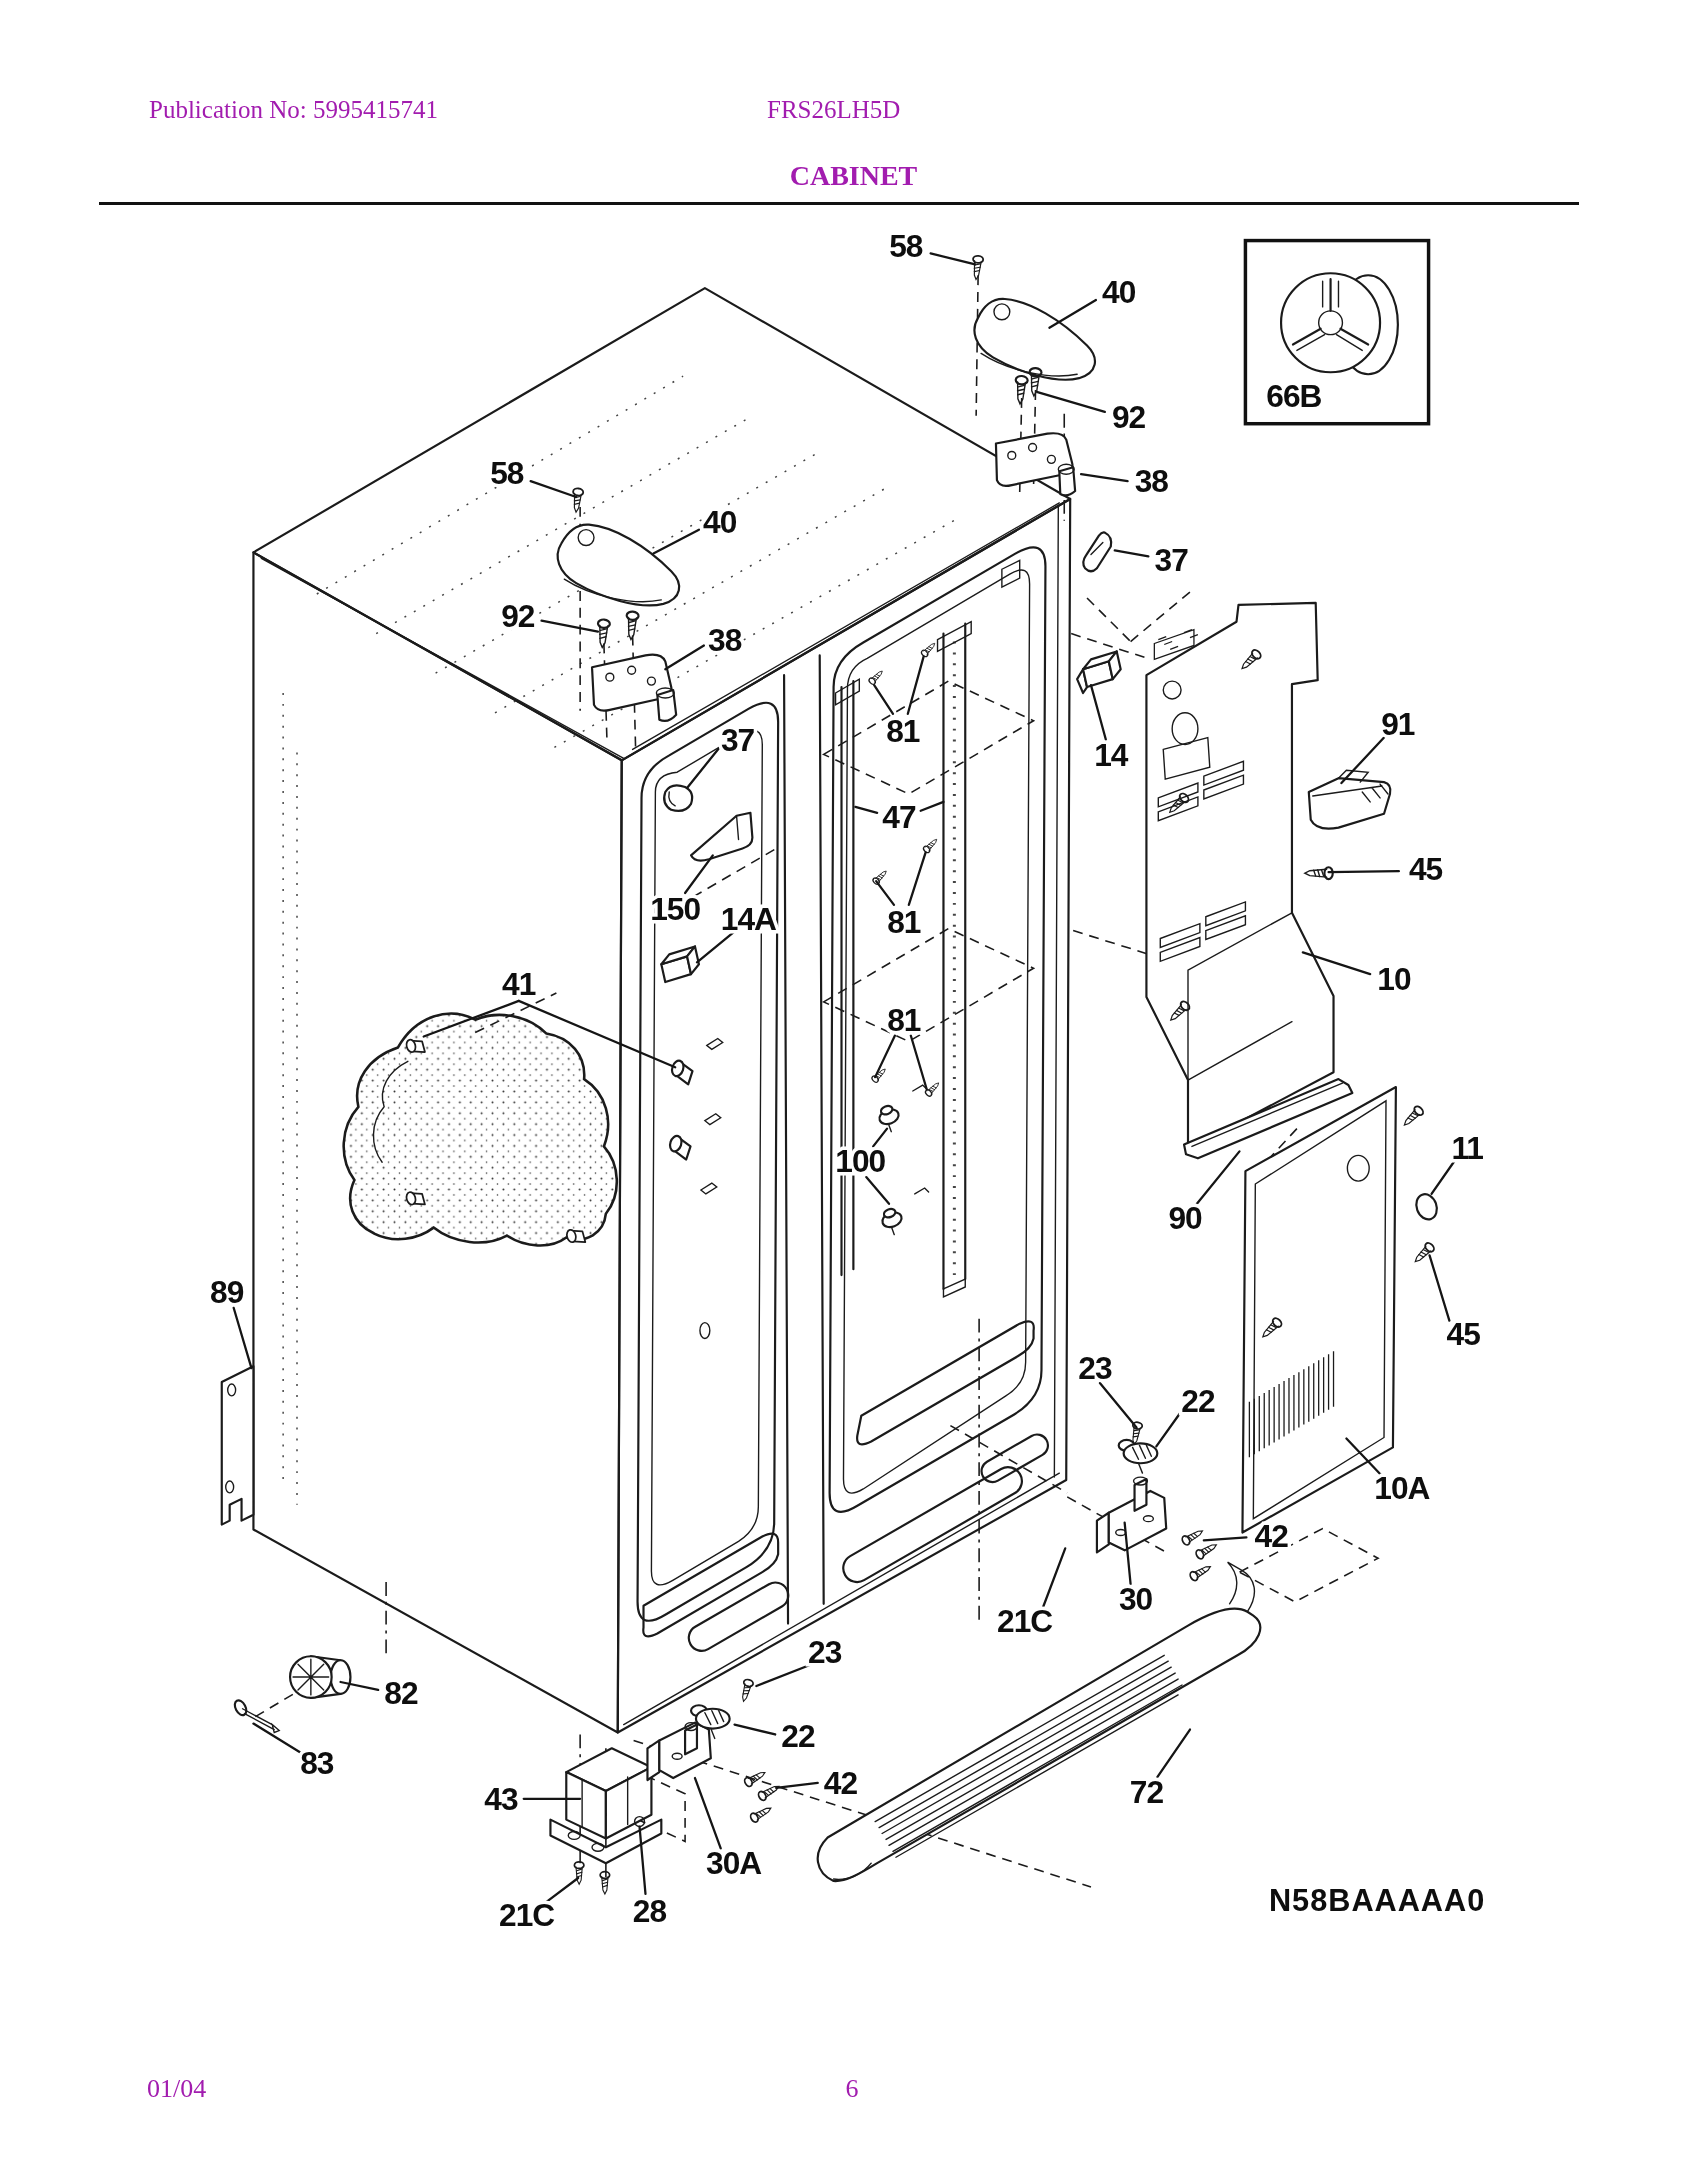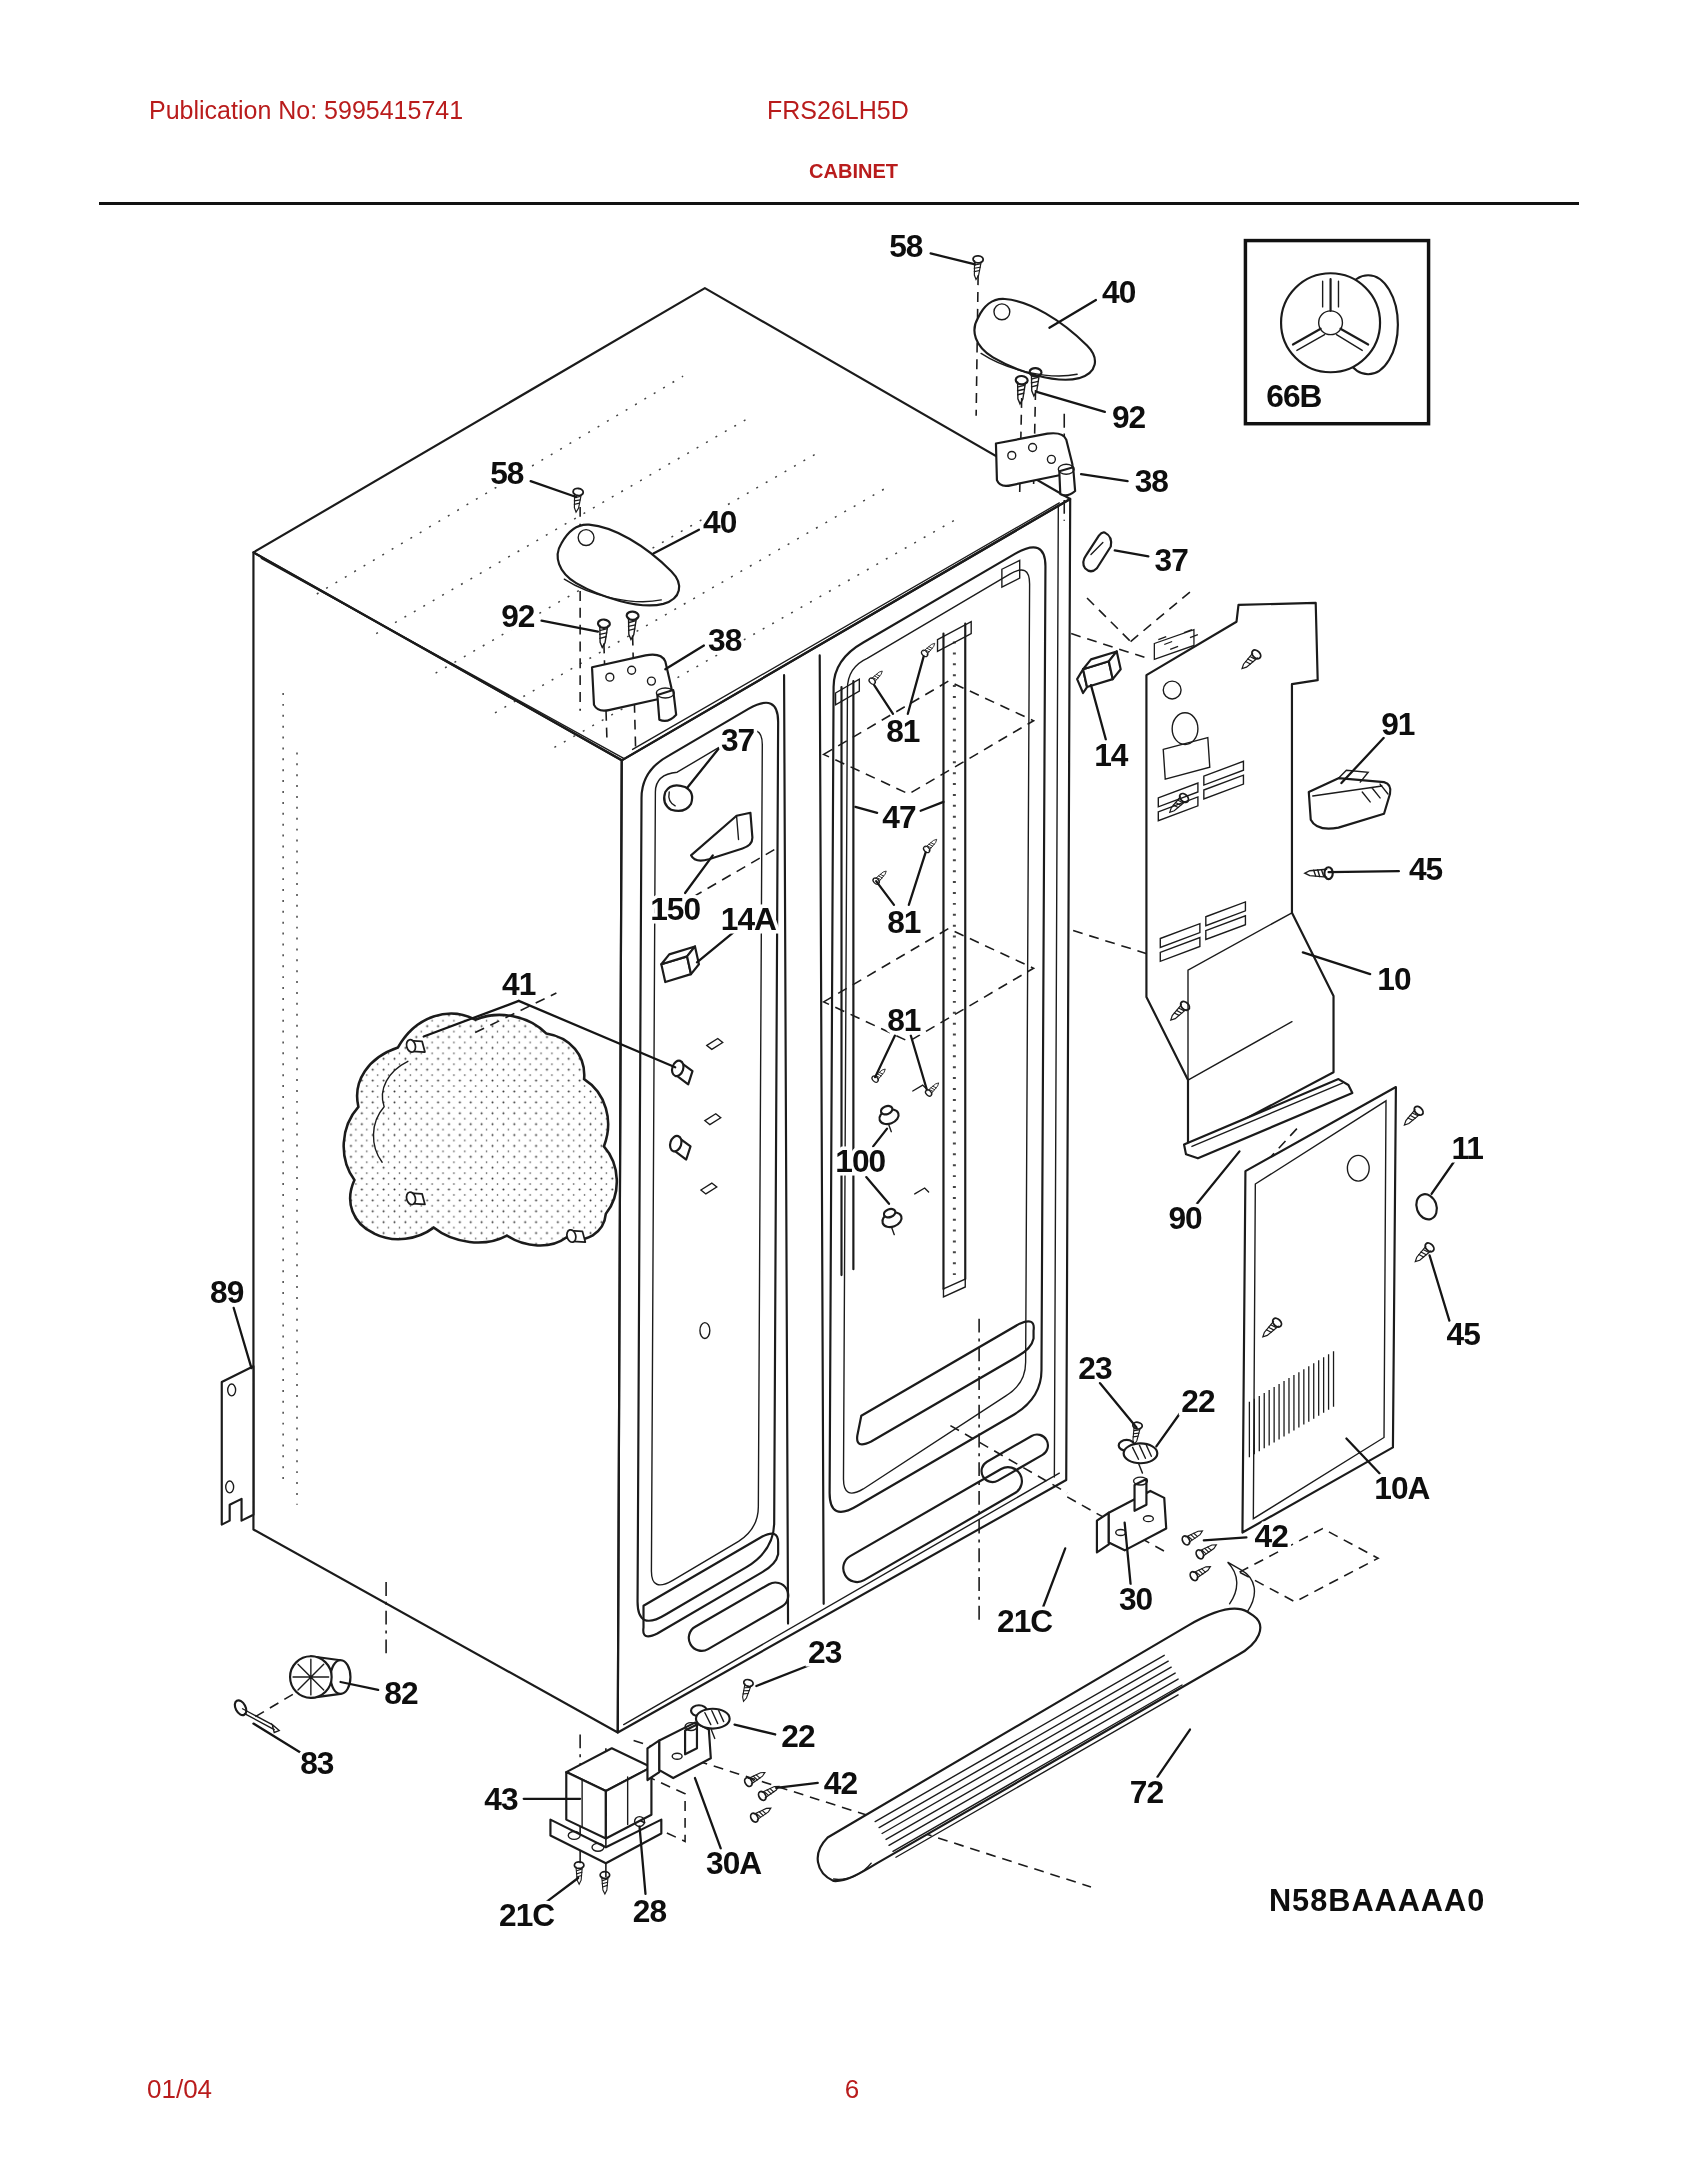--- a/index.html
+++ b/index.html
@@ -1,18 +1,18 @@
 <!DOCTYPE html>
 <html><head>
 <meta charset="utf-8">
 <style>
   html,body{margin:0;padding:0;background:#e8e8e8;}
   #page{position:relative;width:1683px;height:2178px;background:#ffffff;overflow:hidden;
         font-family:"Liberation Sans",sans-serif;color:#111;}
-  .hdrtxt{position:absolute;font-size:25px;color:#b91c1c;white-space:nowrap;}
+  .hdrtxt{position:absolute;font-size:25px;color:#a21caf;white-space:nowrap;font-family:Liberation Serif, serif;}
   .bold{font-weight:bold;}
   #rule{position:absolute;left:99px;top:202px;width:1480px;height:3px;background:#111;}
   #diagram-svg{position:absolute;left:0;top:0;width:1683px;height:2178px;}
   
   .ln{fill:none;stroke:#1b1b1b;stroke-width:2.2;stroke-linecap:round;stroke-linejoin:round;}
   .thin{fill:none;stroke:#1b1b1b;stroke-width:1.4;stroke-linecap:round;}
   .wfill{fill:#ffffff;stroke:#1b1b1b;stroke-width:2.2;stroke-linejoin:round;}
   .dash{fill:none;stroke:#1b1b1b;stroke-width:1.6;stroke-dasharray:10 7;}
   .dashdot{fill:none;stroke:#1b1b1b;stroke-width:1.6;stroke-dasharray:14 6 3 6;}
   .dots{fill:none;stroke:#444;stroke-width:1.5;stroke-dasharray:2 9;}
@@ -24,21 +24,21 @@
   text.diagcode{font-family:"Liberation Sans",sans-serif;font-weight:bold;font-size:31px;
       fill:#0e0e0e;text-anchor:middle;letter-spacing:1px;}
 </style>
 </head>
 <body>
 
 <div id="page">
 
   <div class="hdrtxt" style="left:149px;top:96px;">Publication No: 5995415741</div>
   <div class="hdrtxt" style="left:767px;top:96px;width:173px;text-align:left;">FRS26LH5D</div>
-  <div class="hdrtxt bold" style="left:762px;top:160px;width:183px;text-align:center;font-size:20px;">CABINET</div>
+  <div class="hdrtxt bold" style="left:762px;top:160px;width:183px;text-align:center;font-size:28px;">CABINET</div>
   <div id="rule"></div>
 
   <svg id="diagram-svg" viewBox="0 0 1700 2200">
     <defs>
       <pattern id="stip" width="11" height="11" patternUnits="userSpaceOnUse">
         <circle cx="2.5" cy="2.5" r="1" fill="#333"></circle>
         <circle cx="7.5" cy="8" r="0.8" fill="#333"></circle>
       </pattern>
       <g id="scr">
         <ellipse cx="0" cy="0" rx="6" ry="4.2" class="ln"></ellipse>

